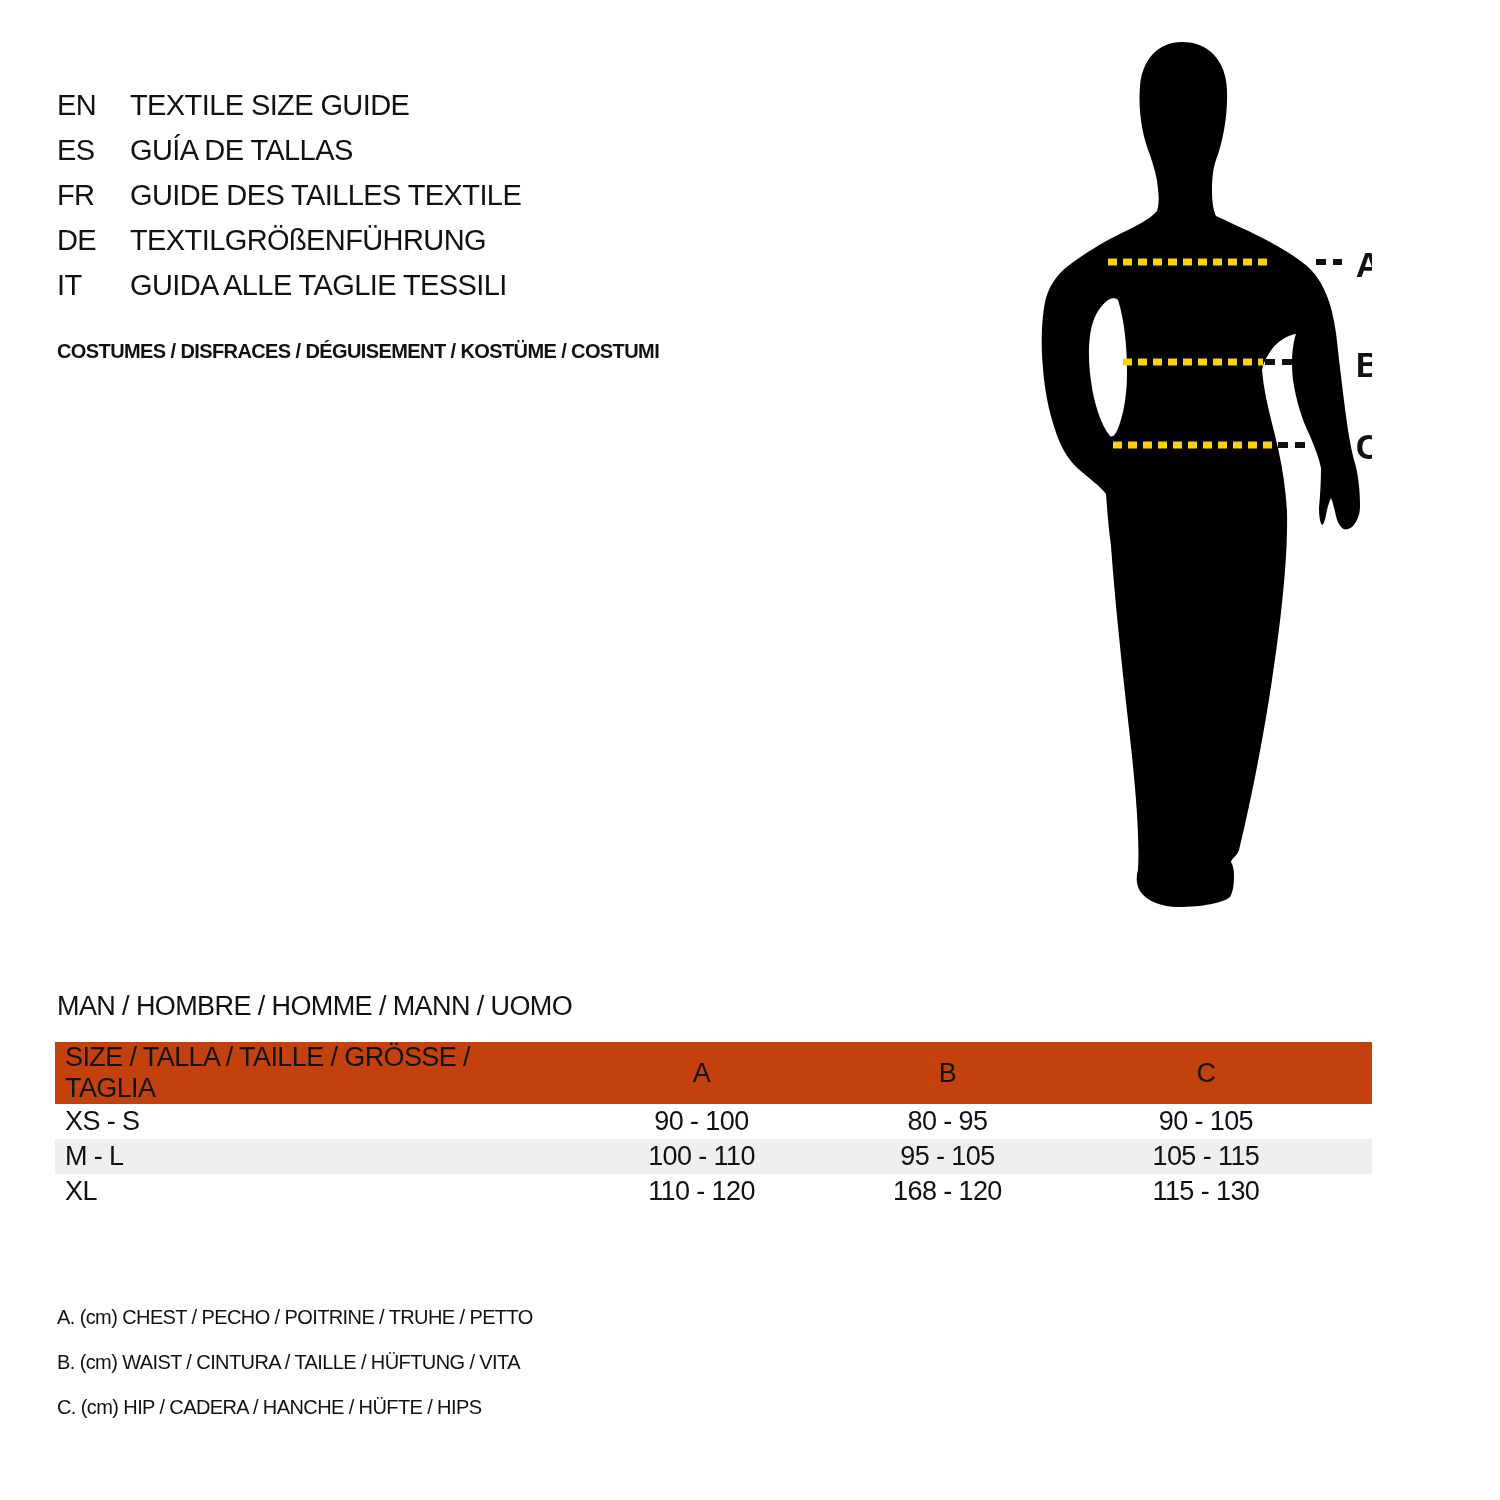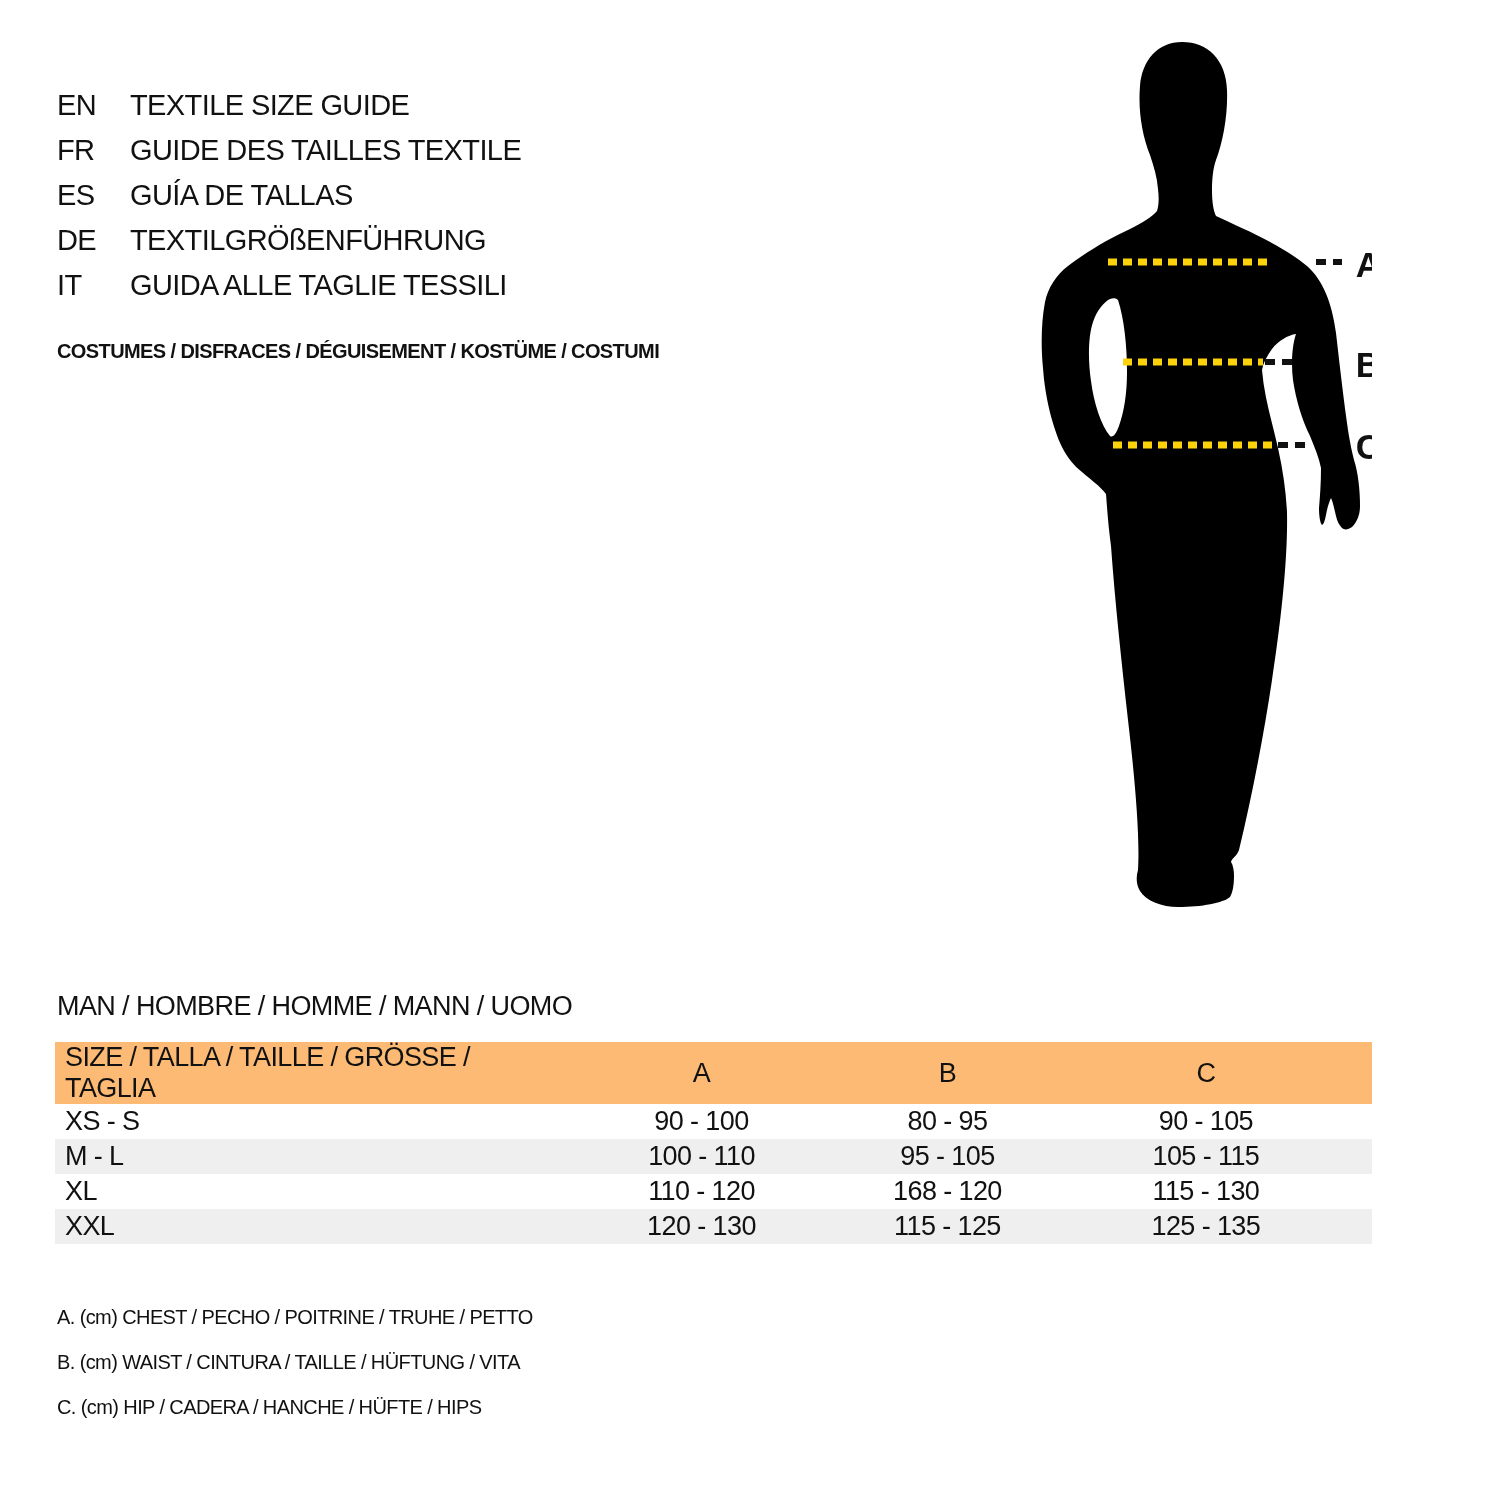--- a/index.html
+++ b/index.html
@@ -29,45 +29,45 @@
   
   .section-heading{position:absolute;left:57px;top:991px;font-size:27px;font-weight:500;white-space:nowrap;}
 
   
   .size-table{position:absolute;left:55px;top:1042px;width:1382px;border-collapse:collapse;font-size:27px;}
   .size-table th,.size-table td{height:35px;padding:0;font-weight:500;vertical-align:middle;}
   .size-table .col-size{width:525px;text-align:left;padding-left:10px;}
   .size-table .col-a{width:305px;text-align:center;}
   .size-table .col-b{width:220px;text-align:center;}
   .size-table .col-c{width:332px;text-align:center;padding-right:76px;}
-  .size-table thead tr{background:#fdba74;}
+  .size-table thead tr{background:#c2410c;}
   .size-table tbody tr:nth-child(even){background:#efefef;}
   .size-table tbody tr:nth-child(odd){background:#ffffff;}
 
   
   .legend-block{position:absolute;left:57px;top:1295px;}
   .legend-row{height:45px;display:flex;align-items:center;font-size:20px;font-weight:500;white-space:nowrap;}
 </style>
 </head>
 <body>
 
 <div class="sheet">
 
   <div class="lang-block cond">
     <div class="lang-row">
       <span class="lang-code">EN</span>
       <span class="lang-label">TEXTILE SIZE GUIDE</span>
     </div>
     <div class="lang-row">
+      <span class="lang-code">ES</span>
+      <span class="lang-label">GUÍA DE TALLAS</span>
+    </div>
+    <div class="lang-row">
       <span class="lang-code">FR</span>
       <span class="lang-label">GUIDE DES TAILLES TEXTILE</span>
-    </div>
-    <div class="lang-row">
-      <span class="lang-code">ES</span>
-      <span class="lang-label">GUÍA DE TALLAS</span>
     </div>
     <div class="lang-row">
       <span class="lang-code">DE</span>
       <span class="lang-label">TEXTILGRÖßENFÜHRUNG</span>
     </div>
     <div class="lang-row">
       <span class="lang-code">IT</span>
       <span class="lang-label">GUIDA ALLE TAGLIE TESSILI</span>
     </div>
   </div>
@@ -168,26 +168,20 @@
         <td class="col-a">100 - 110</td>
         <td class="col-b">95 - 105</td>
         <td class="col-c">105 - 115</td>
       </tr>
       <tr>
         <td class="col-size">XL</td>
         <td class="col-a">110 - 120</td>
         <td class="col-b">168 - 120</td>
         <td class="col-c">115 - 130</td>
       </tr>
-      <tr>
-        <td class="col-size">XXL</td>
-        <td class="col-a">120 - 130</td>
-        <td class="col-b">115 - 125</td>
-        <td class="col-c">125 - 135</td>
-      </tr>
     </tbody>
   </table>
 
   <div class="legend-block">
     <div class="legend-row cond">A. (cm) CHEST / PECHO / POITRINE / TRUHE / PETTO</div>
     <div class="legend-row cond">B. (cm) WAIST / CINTURA / TAILLE / HÜFTUNG / VITA</div>
     <div class="legend-row cond">C. (cm) HIP / CADERA / HANCHE / HÜFTE / HIPS</div>
   </div>
 
 </div>

